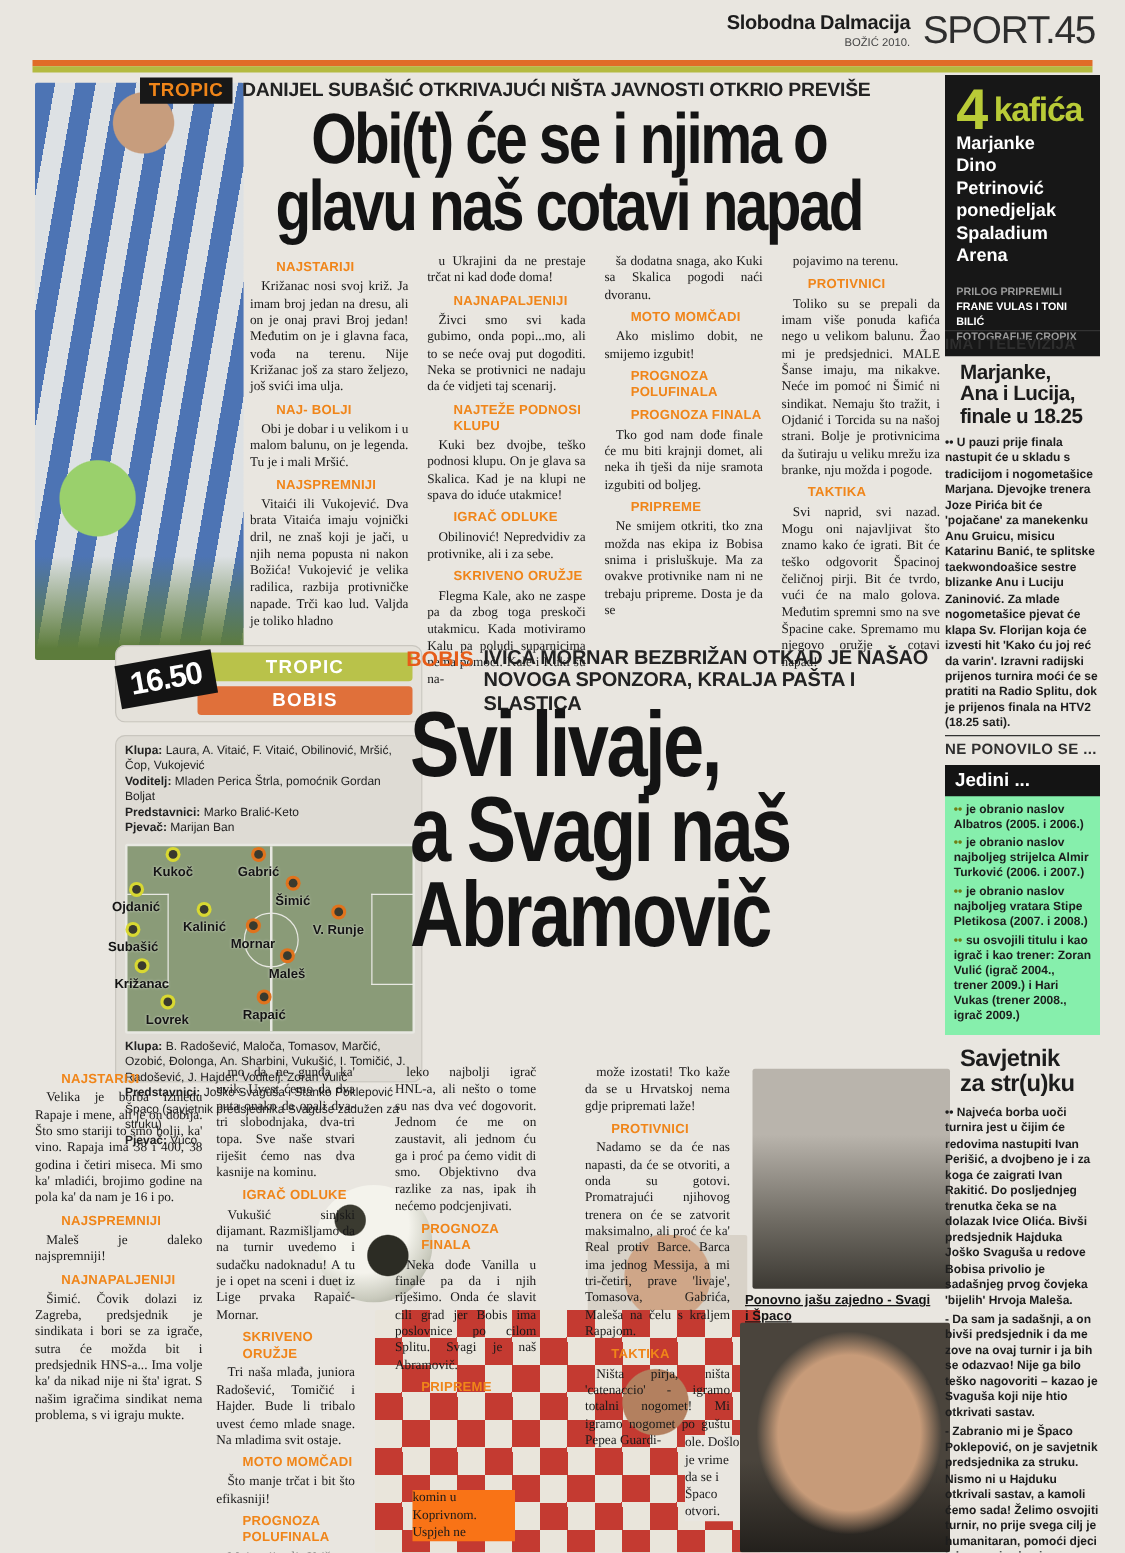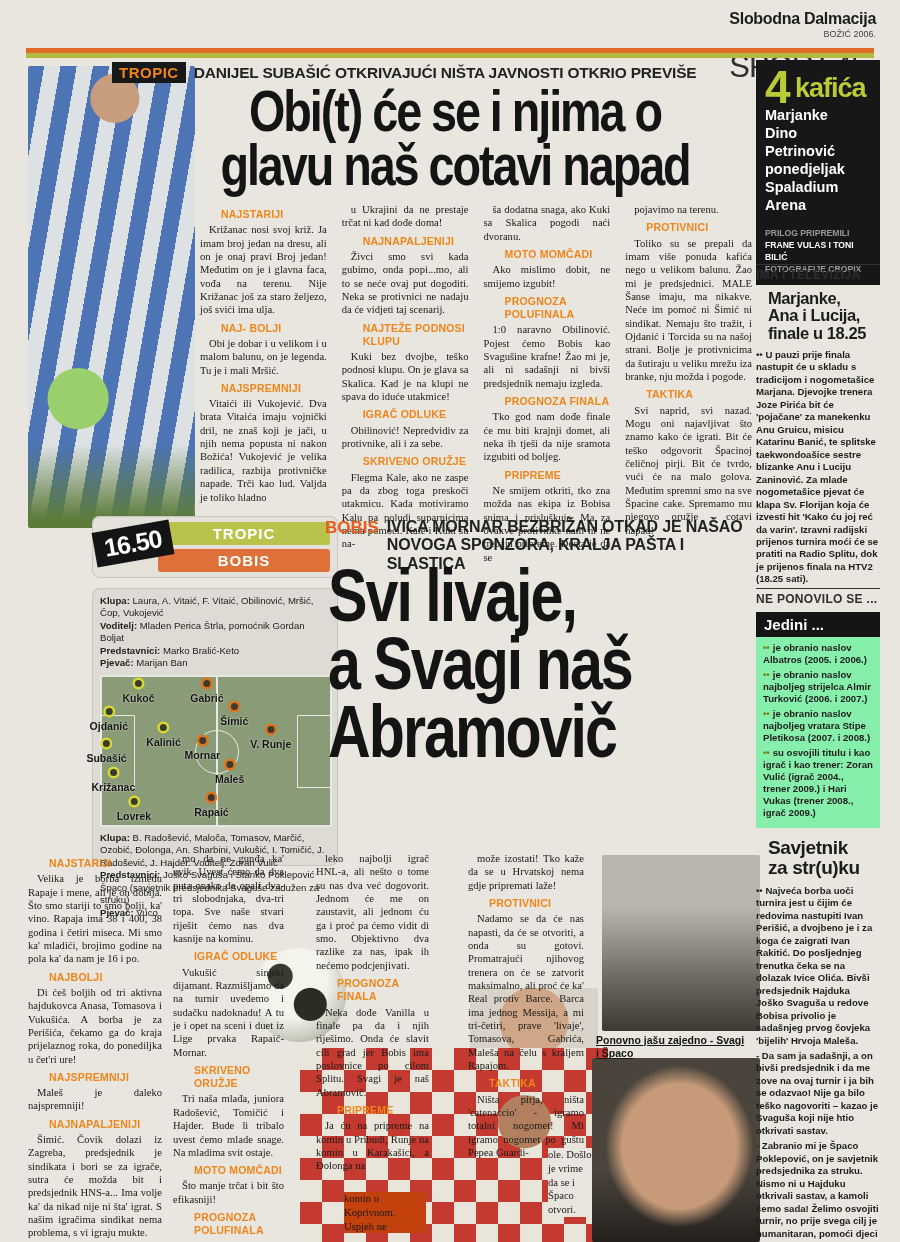--- a/index.html
+++ b/index.html
@@ -1,20 +1,20 @@
 <!DOCTYPE html>
 <html><head>
 <meta charset="utf-8">
 <style>
   html,body{margin:0;padding:0;}
   body{width:900px;height:1242px;position:relative;background:#e9e6e0;
        font-family:"Liberation Sans",sans-serif;color:#1c1c1c;overflow:hidden;}
   .abs{position:absolute;}
   
-  .masthead{position:absolute;top:6px;right:24px;display:flex;align-items:flex-start;gap:10px;flex-direction:column;}
+  .masthead{position:absolute;top:6px;right:24px;display:flex;align-items:flex-start;gap:10px;}
   .brandwrap{text-align:right;margin-top:4px;}
   .brand{font-weight:bold;font-size:16px;letter-spacing:-.3px;}
   .issue{font-size:9px;color:#444;margin-top:1px;}
   .section-name{font-size:31px;color:#2e2e2e;letter-spacing:-1px;}
   .stripes{position:absolute;left:26px;right:26px;top:48px;}
   .stripes .s1{height:5px;background:#e06c28;}
   .stripes .s2{height:5px;background:#b4ba40;}
   
   .photo{position:absolute;border-radius:2px;}
   .photo-gk{left:28px;top:66px;width:167px;height:462px;
@@ -111,21 +111,21 @@
   .jedini-title{background:#141414;color:#fff;font-weight:900;font-size:15px;padding:4px 8px;margin-bottom:5px;}
   .jedini-item{font-size:9.6px;font-weight:bold;line-height:1.25;padding:0 7px;margin-bottom:3px;}
   .jedini-item .bl{color:#6f7d12;margin-right:3px;}
 </style>
 </head>
 <body>
 
 <div class="masthead">
   <div class="brandwrap">
     <div class="brand">Slobodna Dalmacija</div>
-    <div class="issue">BOŽIĆ 2006.</div>
+    <div class="issue">BOŽIĆ 2010.</div>
   </div>
   <div class="section-name">SPORT.45</div>
 </div>
 <div class="stripes">
     <div class="s1"></div>
     <div class="s2"></div>
   </div>
 
 <div class="photo photo-gk"></div>
 <div class="photo photo-ball"></div>
@@ -191,21 +191,20 @@
     <p class="sec-t">ša dodatna snaga, ako Kuki sa Skalica pogodi naći dvoranu.</p>
   </div>
 
   <div class="sec">
     <div class="sec-h">MOTO MOMČADI</div>
     <p class="sec-t">Ako mislimo dobit, ne smijemo izgubit!</p>
   </div>
 
   <div class="sec">
     <div class="sec-h">PROGNOZA POLUFINALA</div>
-    <p class="sec-t">1:0 naravno Obilinović. Pojest ćemo Bobis kao Svagušine krafne! Žao mi je, ali ni sadašnji ni bivši predsjednik nemaju izgleda.</p>
   </div>
 
   <div class="sec">
     <div class="sec-h">PROGNOZA FINALA</div>
     <p class="sec-t">Tko god nam dođe finale će mu biti krajnji domet, ali neka ih tješi da nije sramota izgubiti od boljeg.</p>
   </div>
 
   <div class="sec">
     <div class="sec-h">PRIPREME</div>
     <p class="sec-t">Ne smijem otkriti, tko zna možda nas ekipa iz Bobisa snima i prisluškuje. Ma za ovakve protivnike nam ni ne trebaju pripreme. Dosta je da se</p>
@@ -332,24 +331,20 @@
   <div>a Svagi naš</div>
   <div>Abramovič</div>
 </div>
 <div class="bottom-cols">
   <div class="col" style="left:28px;top:852px;width:134px;">
   <div class="sec">
     <div class="sec-h">NAJSTARIJI</div>
     <p class="sec-t">Velika je borba između Rapaje i mene, ali je on dobija. Što smo stariji to smo bolji, ka' vino. Rapaja ima 38 i 400, 38 godina i četiri miseca. Mi smo ka' mladići, brojimo godine na pola ka' da nam je 16 i po.</p>
   </div>
 
-  <div class="sec">
-    <div class="sec-h">NAJBOLJI</div>
-    <p class="sec-t">Di ćeš boljih od tri aktivna hajdukovca Anasa, Tomasova i Vukušića. A borba je za Perišića, čekamo ga do kraja prijelaznog roka, do ponediljka u čet'ri ure!</p>
-  </div>
 
   <div class="sec">
     <div class="sec-h">NAJSPREMNIJI</div>
     <p class="sec-t">Maleš je daleko najspremniji!</p>
   </div>
 
   <div class="sec">
     <div class="sec-h">NAJNAPALJENIJI</div>
     <p class="sec-t">Šimić. Čovik dolazi iz Zagreba, predsjednik je sindikata i bori se za igrače, sutra će možda bit i predsjednik HNS-a... Ima volje ka' da nikad nije ni šta' igrat. S našim igračima sindikat nema problema, s vi igraju mukte.</p>
   </div>
@@ -387,41 +382,40 @@
     <p class="sec-t">leko najbolji igrač HNL-a, ali nešto o tome su nas dva već dogovorit. Jednom će me on zaustavit, ali jednom ću ga i proć pa ćemo vidit di smo. Objektivno dva razlike za nas, ipak ih nećemo podcjenjivati.</p>
   </div>
 
   <div class="sec">
     <div class="sec-h">PROGNOZA FINALA</div>
     <p class="sec-t">Neka dođe Vanilla u finale pa da i njih riješimo. Onda će slavit cili grad jer Bobis ima poslovnice po cilom Splitu. Svagi je naš Abramovič.</p>
   </div>
 
   <div class="sec">
     <div class="sec-h">PRIPREME</div>
-    <p class="sec-t">Ja ću na pripreme na komin u Pribudi, Runje na komin u Karakašici, a Đolonga na</p>
   </div>
 </div>
   <div class="col" style="left:468px;top:852px;width:116px;">
   <div class="sec">
 
     <p class="sec-t">može izostati! Tko kaže da se u Hrvatskoj nema gdje pripremati laže!</p>
   </div>
 
   <div class="sec">
     <div class="sec-h">PROTIVNICI</div>
     <p class="sec-t">Nadamo se da će nas napasti, da će se otvoriti, a onda su gotovi. Promatrajući njihovog trenera on će se zatvorit maksimalno, ali proć će ka' Real protiv Barce. Barca ima jednog Messija, a mi tri-četiri, prave 'livaje', Tomasova, Gabrića, Maleša na čelu s kraljem Rapajom.</p>
   </div>
 
   <div class="sec">
     <div class="sec-h">TAKTIKA</div>
     <p class="sec-t">Ništa pirja, ništa 'catenaccio' - igramo totalni nogomet! Mi igramo nogomet po guštu Pepea Guardi-</p>
   </div>
 </div>
 </div>
-<div class="frag" style="left:344px;top:1192px;width:82px;z-index:3;background:#c2410c;">komin u Koprivnom. Uspjeh ne</div>
+<div class="frag" style="left:330px;top:1192px;width:82px;z-index:3;background:#f97316;">komin u Koprivnom. Uspjeh ne</div>
 <div class="frag" style="left:548px;top:1148px;width:44px;z-index:3;background:#e9e6e0;text-align:left;">ole. Došlo je vrime da se i Špaco otvori.</div>
 <div class="caption" style="left:596px;top:1034px;width:150px;text-decoration:underline;">Ponovno jašu zajedno - Svagi i Špaco</div>
 
 <div class="rail">
   <div class="promo">
     <div>
       <span class="promo-num">4</span>
       <span class="promo-word">kafića</span>
     </div>
     <div>

